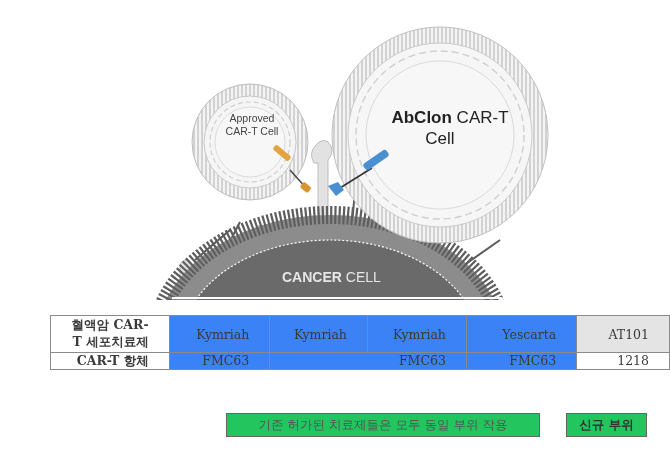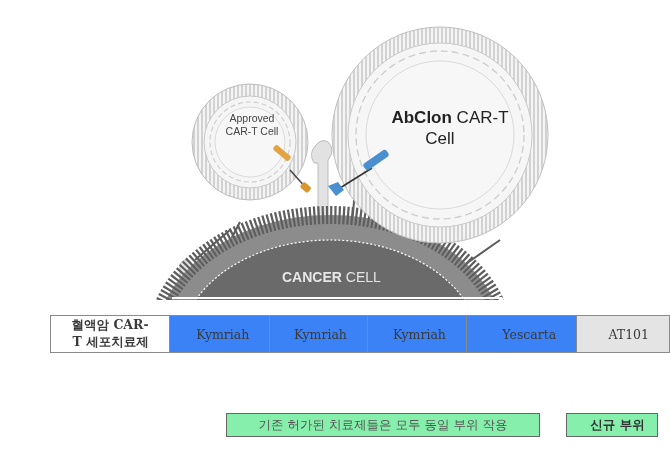--- a/index.html
+++ b/index.html
@@ -14,21 +14,21 @@
               font-size:12.5px; color:#3a3a3a; }
   table.cmp td { border:1px solid #8a8a8a; text-align:right; padding:0 20px; }
   .hdr td { height:36px; }
   .row2 td { height:36px; line-height:18px; }
   .row3 td { height:16px; line-height:16px; }
   .shade { background:#3b82f6; }
   .shade-lt { background:#e4e4e4; }
   .bold { font-weight:bold; }
   .note { position:absolute; top:413px; height:22px; border:1px solid #666;
           font-size:12.5px; display:flex; align-items:center; justify-content:center;
-          color:#555; background:#86efac; }
+          color:#555; background:#22c55e; }
 </style>
 </head>
 <body>
 
 <svg class="illus" viewBox="0 0 670 305">
   <defs>
     <pattern id="memb" width="4" height="4" patternUnits="userSpaceOnUse">
       <rect width="4" height="4" fill="#f4f4f4"></rect>
       <line x1="2" y1="0" x2="2" y2="4" stroke="#c4c4c4" stroke-width="1.4"></line>
     </pattern>
@@ -98,17 +98,24 @@
 <table class="cmp">
   <tbody>
       <tr class="hdr">
     <td style="width:166px" class="bold">혈액암 CAR-T 세포치료제</td>
     <td style="width:73px" class="shade">Kymriah</td>
     <td style="width:64px" class="shade">Kymriah</td>
     <td style="width:68px" class="shade">Kymriah</td>
     <td style="width:100px" class="shade">Yescarta</td>
     <td style="width:74px" class="shade-lt">AT101</td>
   </tr>
+  <tr class="row3">
+    <td class="bold">CAR-T 항체</td>
+    <td class="shade">FMC63</td>
+    <td colspan="2" class="shade">FMC63</td>
+    <td class="shade">FMC63</td>
+    <td>1218</td>
+  </tr>
 </tbody>
   </table>
 
 <div class="note" style="left:226px; width:312px;">기존 허가된 치료제들은 모두 동일 부위 작용</div>
-<div class="note bold" style="left:566px; width:79px; color:#333;padding-left:11px;">신규 부위</div>
+<div class="note bold" style="left:566px; width:79px; color:#333;">신규 부위</div>
 
 </body></html>

